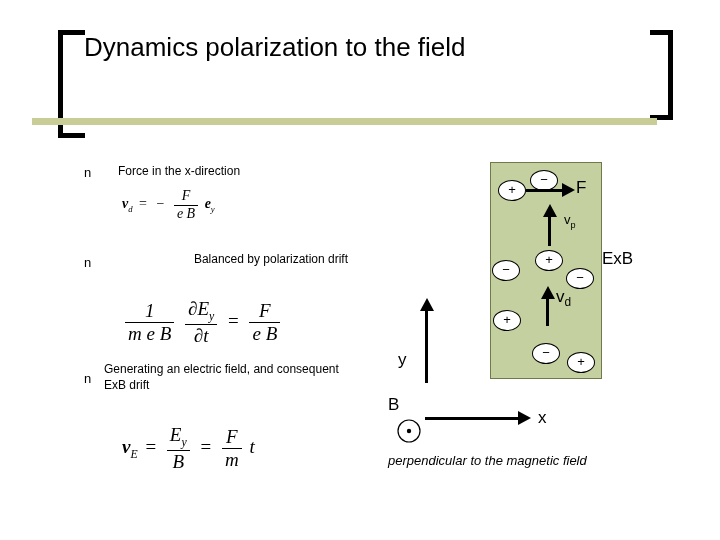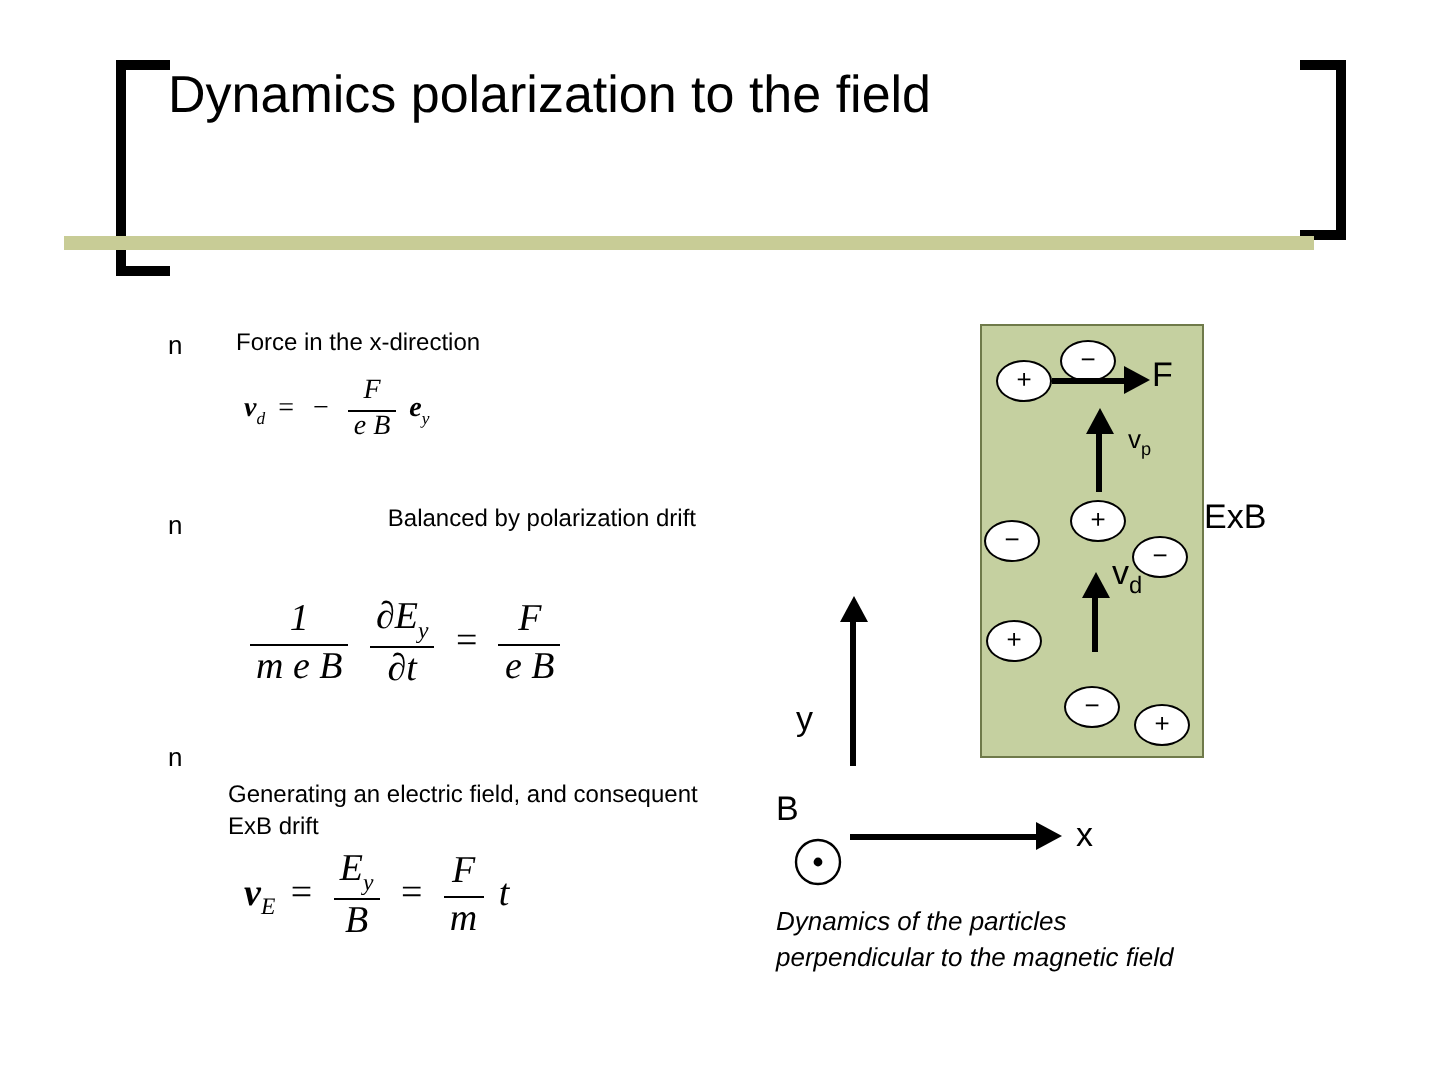--- a/index.html
+++ b/index.html
@@ -182,21 +182,21 @@
     <span class="den mi">∂t</span>
   </span>
   <span class="op">=</span>
   <span class="frac">
     <span class="num mi">F</span>
     <span class="den mi">e B</span>
   </span>
 </div>
 
 <div class="bullet-marker" style="left:84px; top:371px;">n</div>
-<div class="bullet-text" style="left:114px; top:361px; width:250px;margin-top:28px;">Generating an electric field, and consequent ExB drift</div>
+<div class="bullet-text" style="left:104px; top:361px; width:250px;">Generating an electric field, and consequent ExB drift</div>
 
 <div class="eq" style="left:122px; top:424px; font-size:19px;">
   <span class="mb">v</span><sub class="small mi">E</sub>
   <span class="op">=</span>
   <span class="frac">
     <span class="num mi"><span>E</span><sub class="small">y</sub></span>
     <span class="den mi">B</span>
   </span>
   <span class="op">=</span>
   <span class="frac">
@@ -230,21 +230,21 @@
     <polygon points="2,13 9,0 16,13" fill="#000000"></polygon>
   </svg>
   <div class="diag-label" style="left:184px; top:62px; font-size:13px;"><span>v</span><sub style="font-size:0.7em;">p</sub></div>
 
   <div class="diag-label" style="left:222px; top:99px; font-size:17px;">ExB</div>
 
   <div class="arrow-line" style="left:166px; top:148px; width:3px; height:28px;"></div>
   <svg style="position:absolute; left:159px; top:136px;" width="18" height="14">
     <polygon points="2,13 9,0 16,13" fill="#000000"></polygon>
   </svg>
-  <div class="diag-label" style="left:176px; top:127px; font-size:17px;"><span>v</span><sub style="font-size:0.7em;">d</sub></div>
+  <div class="diag-label" style="left:176px; top:137px; font-size:17px;"><span>v</span><sub style="font-size:0.7em;">d</sub></div>
 
   <div class="arrow-line" style="left:45px; top:160px; width:3px; height:73px;"></div>
   <svg style="position:absolute; left:38px; top:148px;" width="18" height="14">
     <polygon points="2,13 9,0 16,13" fill="#000000"></polygon>
   </svg>
   <div class="diag-label" style="left:18px; top:200px; font-size:17px;">y</div>
 
   <div class="arrow-line" style="left:45px; top:267px; width:95px; height:3px;"></div>
   <svg style="position:absolute; left:138px; top:259px;" width="14" height="18">
     <polygon points="0,2 13,9 0,16" fill="#000000"></polygon>
@@ -252,15 +252,14 @@
   <div class="diag-label" style="left:158px; top:258px; font-size:17px;">x</div>
 
   <div class="diag-label" style="left:8px; top:245px; font-size:17px;">B</div>
   <svg style="position:absolute; left:16px; top:268px;" width="26" height="26">
     <circle cx="13" cy="13" r="11" fill="#ffffff" stroke="#000000" stroke-width="1.2"></circle>
     <circle cx="13" cy="13" r="2.2" fill="#000000"></circle>
   </svg>
 </div>
 
 <div id="caption">
-  <div>Dynamics of the particles</div>
   <div>perpendicular to the magnetic field</div>
 </div>
 
 </body></html>

